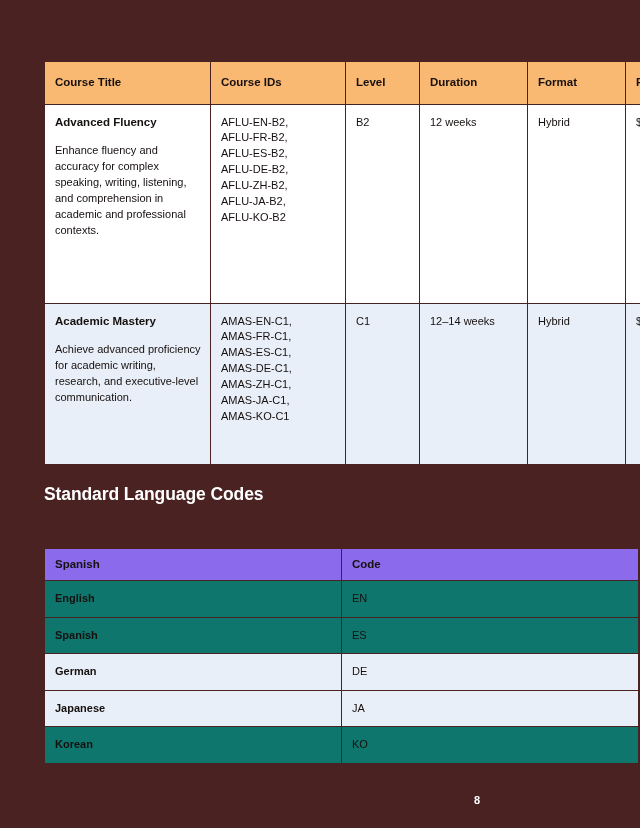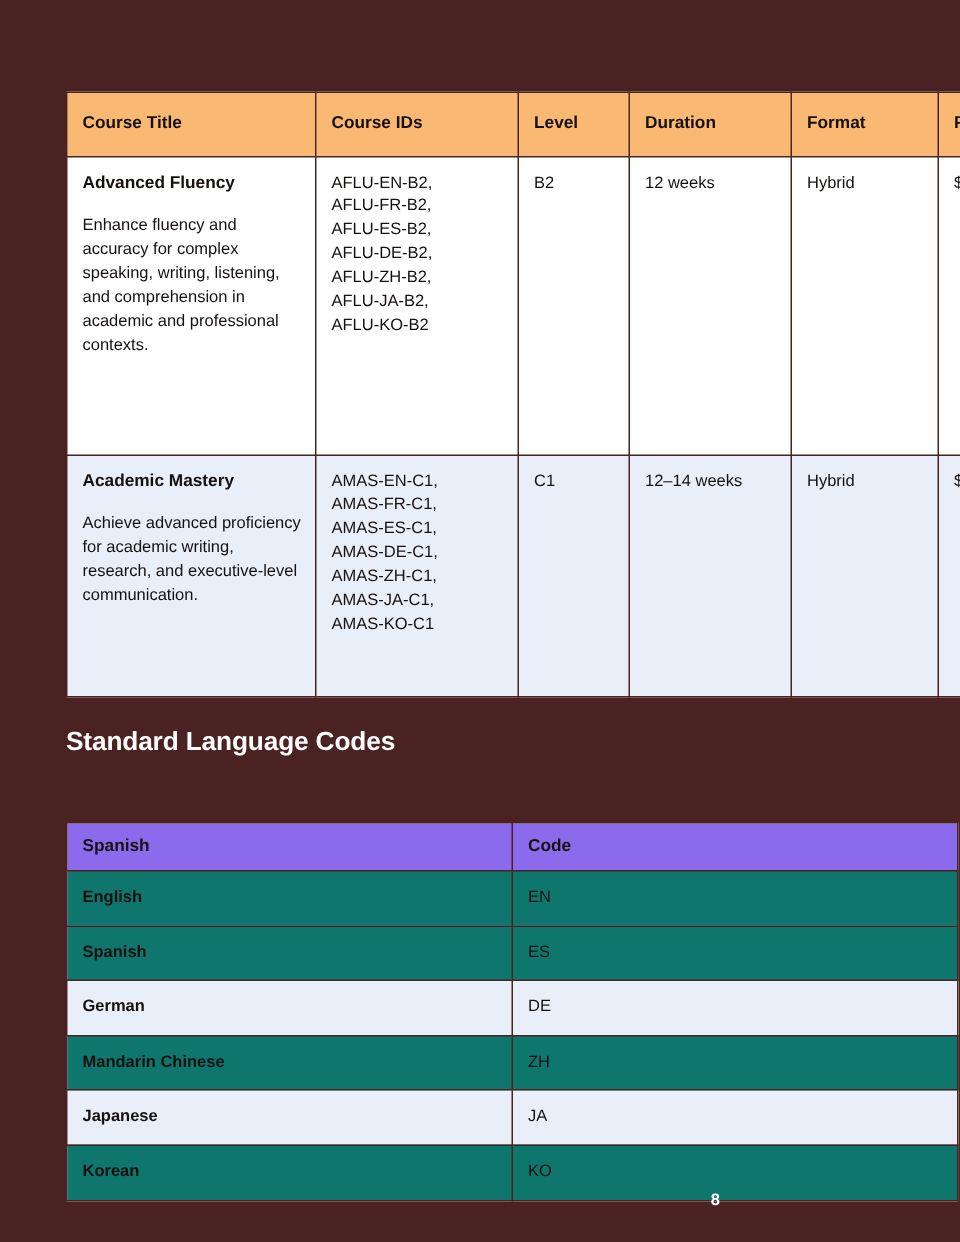--- a/index.html
+++ b/index.html
@@ -239,24 +239,20 @@
           <td class="l-code lang-code">EN</td>
         </tr>
         <tr>
           <td class="l-lang lang-name">Spanish</td>
           <td class="l-code lang-code">ES</td>
         </tr>
         <tr class="alt">
           <td class="l-lang lang-name">German</td>
           <td class="l-code lang-code">DE</td>
         </tr>
-        <tr>
-          <td class="l-lang lang-name">Mandarin Chinese</td>
-          <td class="l-code lang-code">ZH</td>
-        </tr>
         <tr class="alt">
           <td class="l-lang lang-name">Japanese</td>
           <td class="l-code lang-code">JA</td>
         </tr>
         <tr>
           <td class="l-lang lang-name">Korean</td>
           <td class="l-code lang-code">KO</td>
         </tr>
       </tbody>
     </table>

